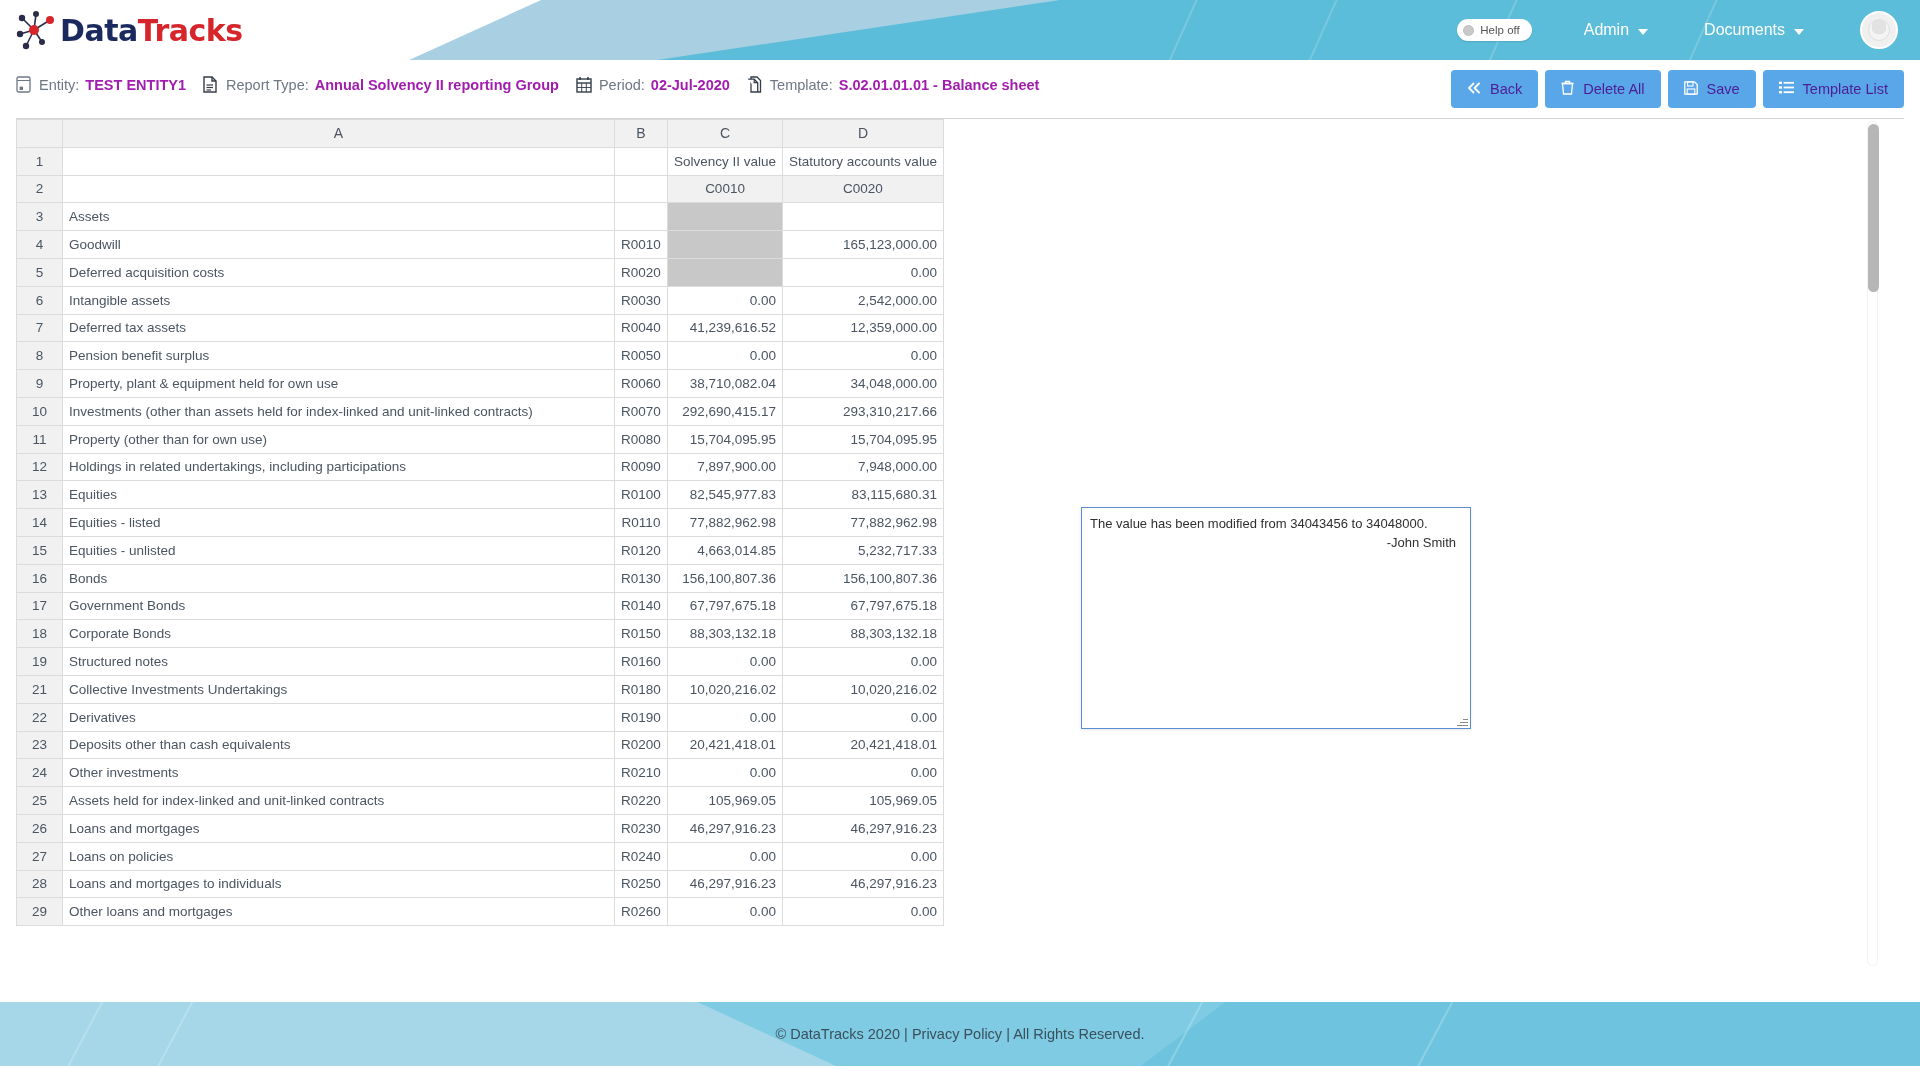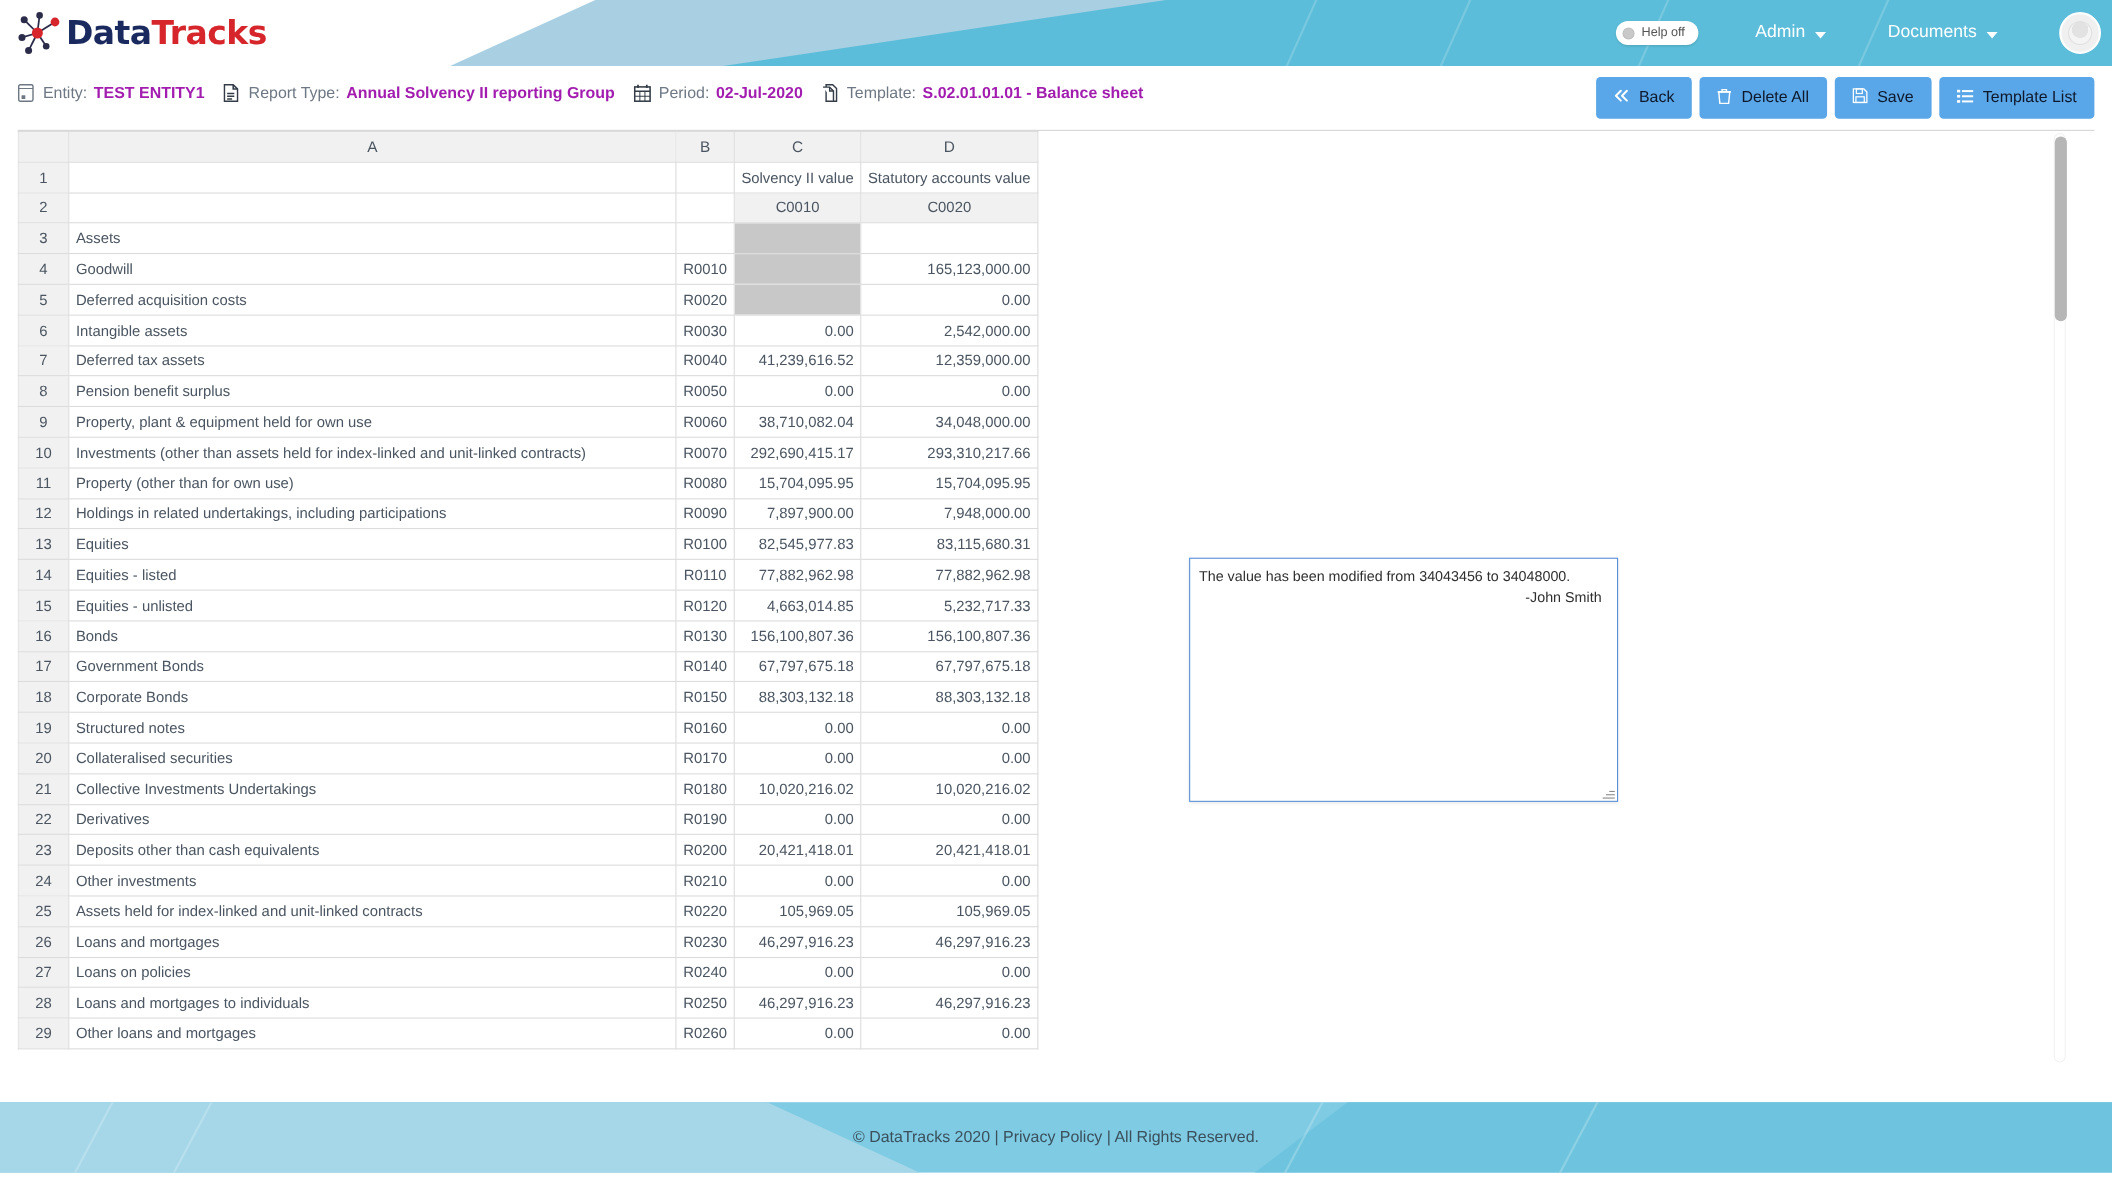--- a/index.html
+++ b/index.html
@@ -47,21 +47,21 @@
   }
   .logo-mark { width: 46px; height: 44px; position: relative; margin-right: 2px; }
   .logo-text {
     font-size: 30px; font-weight: bold; letter-spacing: -0.5px;
     font-family: "DejaVu Sans", sans-serif;
   }
   .logo-text .d1 { color: #1b2a5e; }
   .logo-text .d2 { color: #d6262c; }
 
   .topnav {
-    position: absolute; right: 6px; top: 0;
+    position: absolute; right: 18px; top: 0;
     height: 60px;
     display: flex; align-items: center; gap: 0px;
     z-index: 6;
     padding-right: 4px;
   }
   .help-toggle {
     background: #ffffff;
     border-radius: 14px;
     height: 22px;
     display: flex; align-items: center;
@@ -125,21 +125,21 @@
   .crumb .c-val { color: #a21caf; font-weight: bold; }
   .ci { width: 17px; height: 19px; flex: none; position: relative; display:inline-block; }
 
   .actions {
     position: absolute;
     right: 16px; top: 10px;
     display: flex; gap: 7px;
   }
   .btn {
     background: #59a7e8;
-    color: #0f172a;
+    color: #4c1d95;
     border: none;
     border-radius: 4px;
     height: 38px;
     padding: 0 16px;
     font-size: 14.5px;
     display: inline-flex; align-items: center; gap: 9px;
     cursor: pointer;
     font-family: "Liberation Sans", sans-serif;
     white-space: nowrap;
   }
@@ -577,27 +577,20 @@
           <td class="cell-num w-d">88,303,132.18</td>
         </tr>
         <tr>
           <td class="rowhdr">19</td>
           <td class="cell-text w-a lbl-i3">Structured notes</td>
           <td class="cell-ctr w-b">R0160</td>
           <td class="cell-num w-c">0.00</td>
           <td class="cell-num w-d">0.00</td>
         </tr>
         <tr>
-          <td class="rowhdr">20</td>
-          <td class="cell-text w-a lbl-i3">Collateralised securities</td>
-          <td class="cell-ctr w-b">R0170</td>
-          <td class="cell-num w-c">0.00</td>
-          <td class="cell-num w-d">0.00</td>
-        </tr>
-        <tr>
           <td class="rowhdr">21</td>
           <td class="cell-text w-a lbl-i2">Collective Investments Undertakings</td>
           <td class="cell-ctr w-b">R0180</td>
           <td class="cell-num w-c">10,020,216.02</td>
           <td class="cell-num w-d">10,020,216.02</td>
         </tr>
         <tr>
           <td class="rowhdr">22</td>
           <td class="cell-text w-a lbl-i2">Derivatives</td>
           <td class="cell-ctr w-b">R0190</td>

